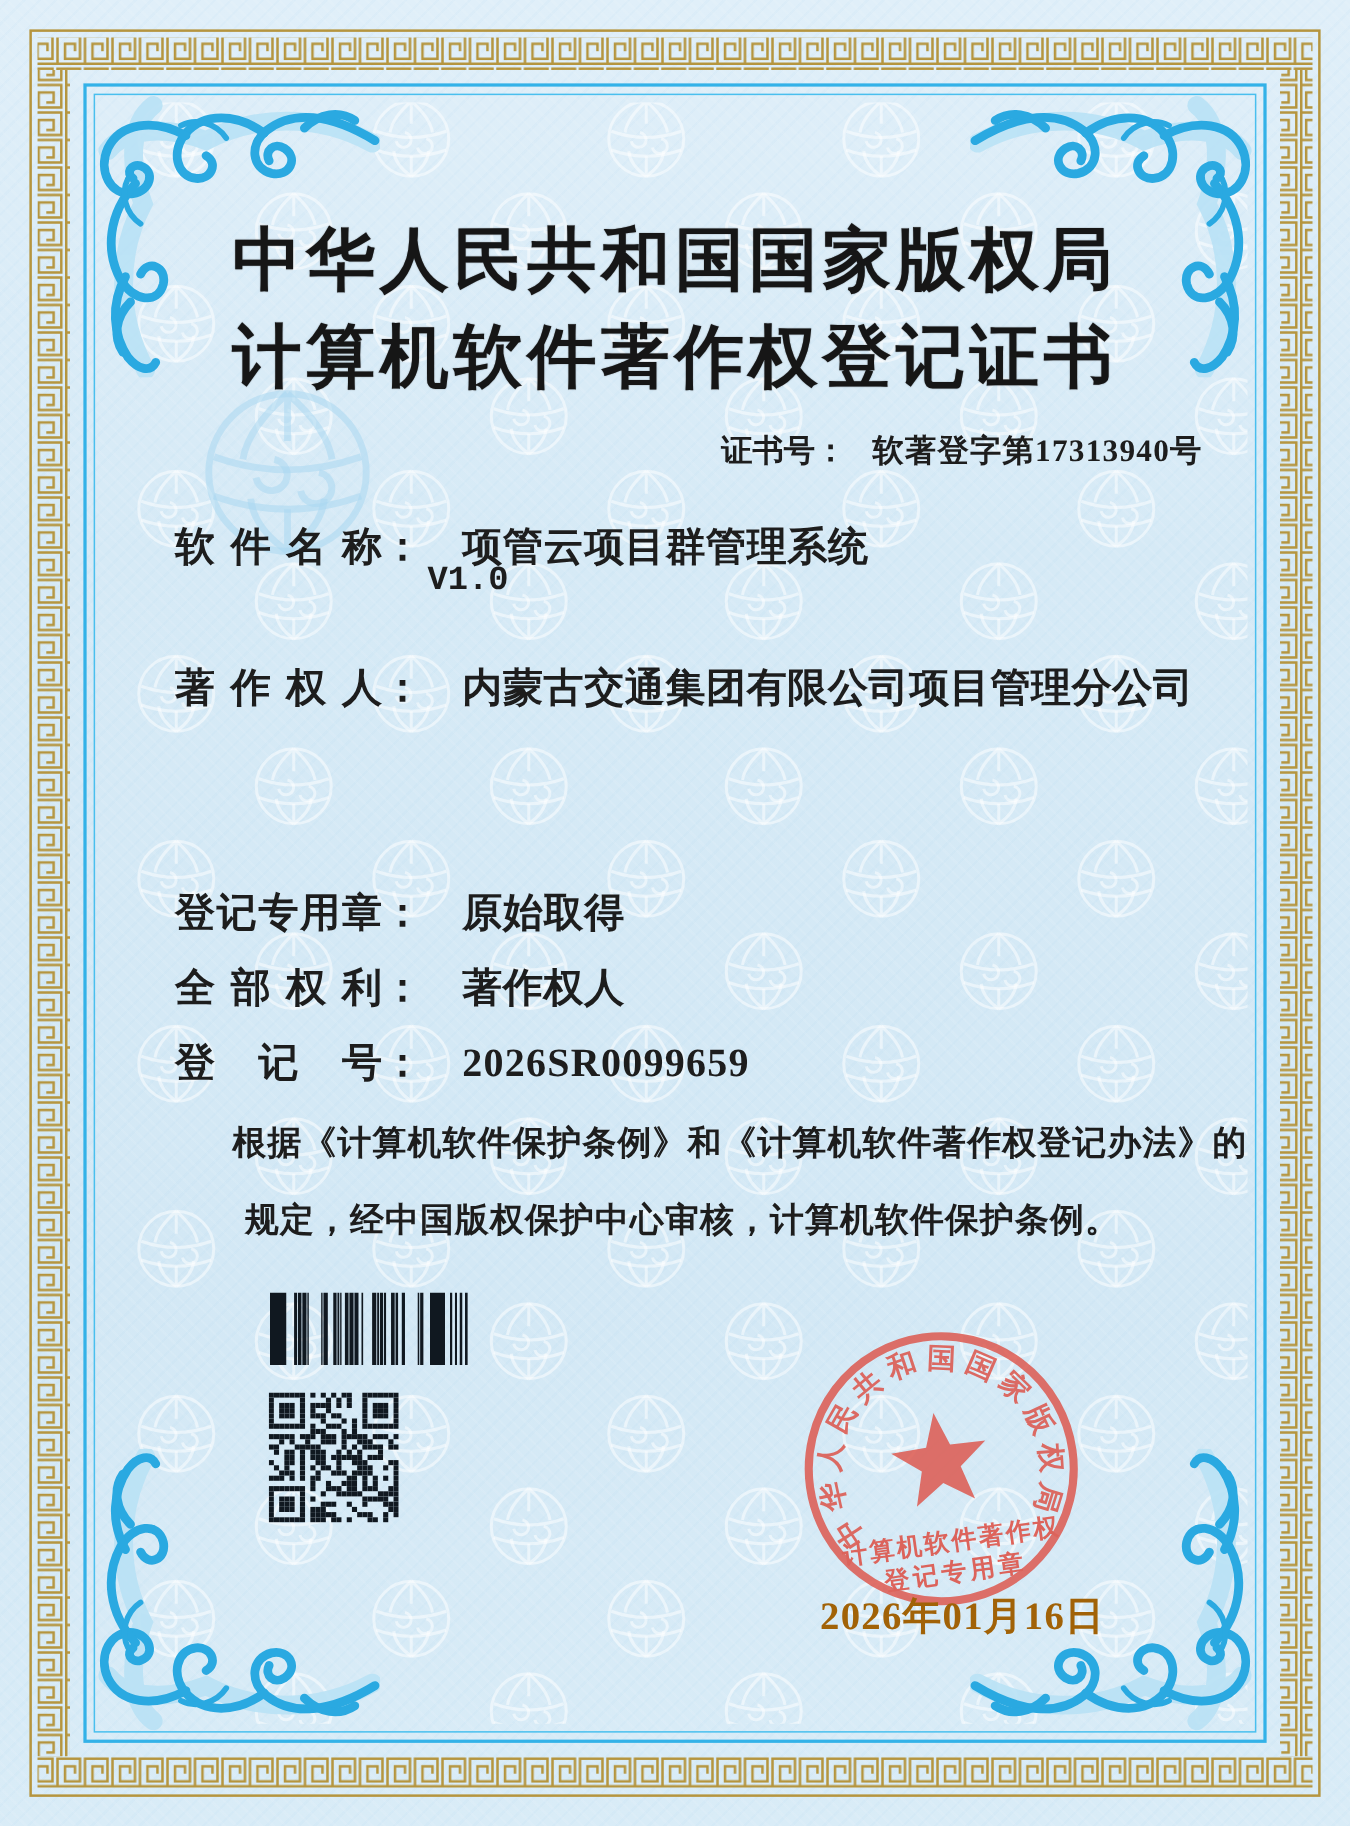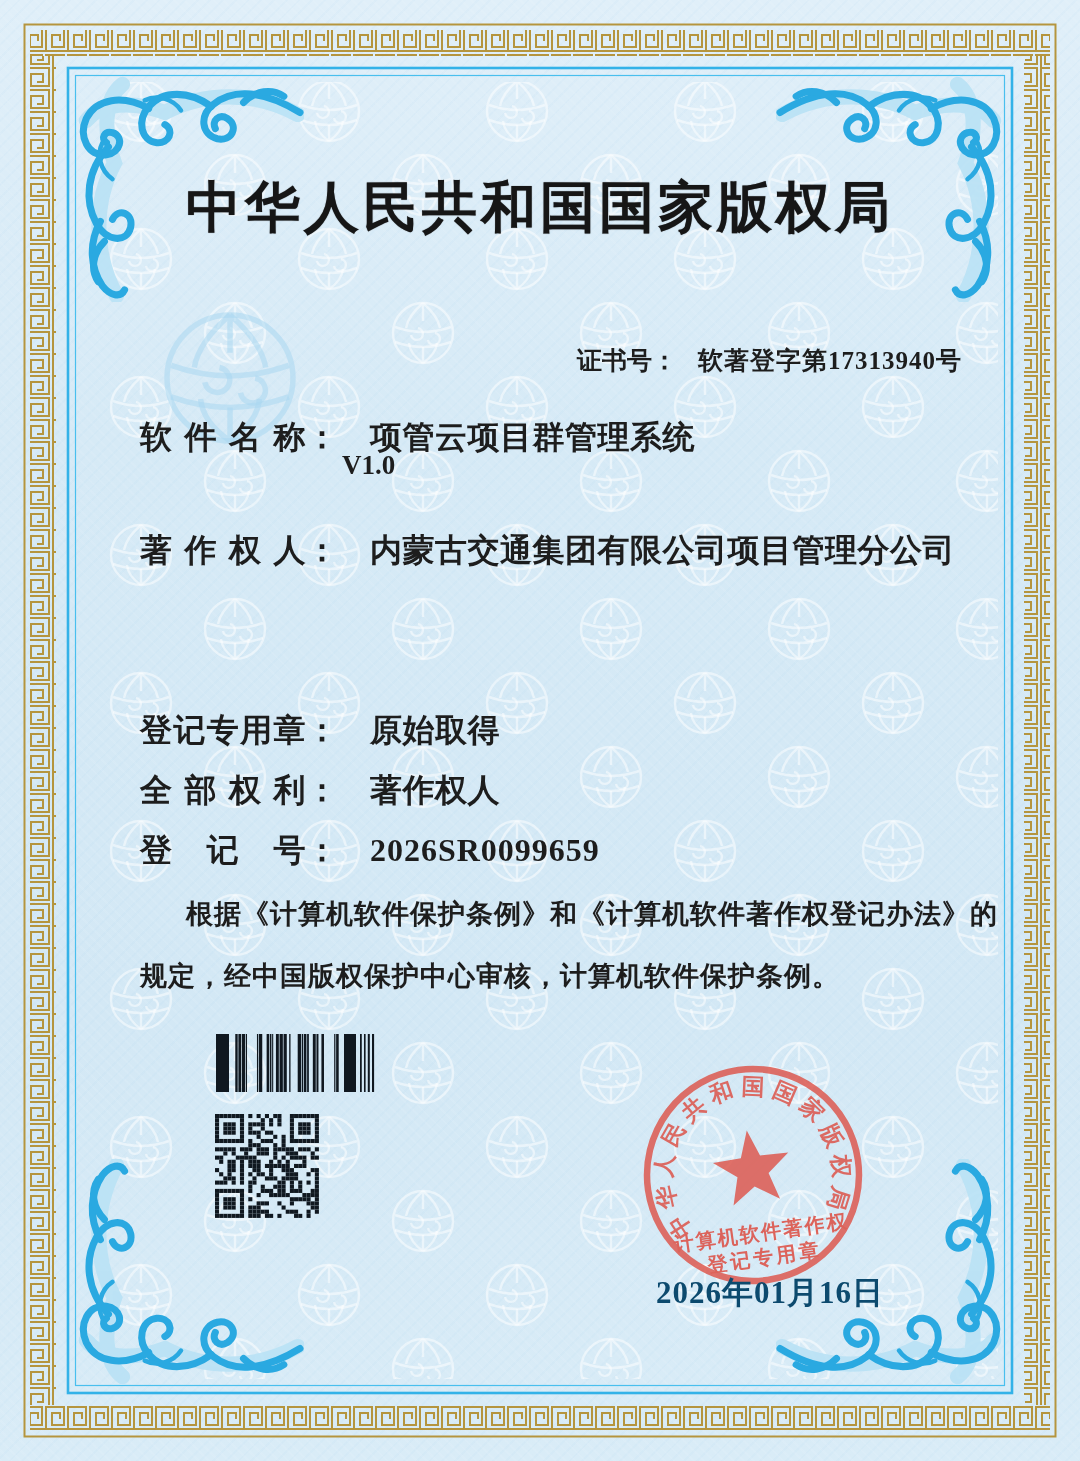--- a/index.html
+++ b/index.html
@@ -34,33 +34,33 @@
   }
   .certno{
     top:344px;right:118px;font-size:25px;font-weight:700;
   }
   .certno .val{font-family:"Liberation Serif", serif;margin-left:14px;letter-spacing:1px;}
   .row{left:140px;font-size:32px;font-weight:700;letter-spacing:.5px;white-space:nowrap;}
   .flabel{display:inline-block;width:166px;text-align:justify;text-align-last:justify;vertical-align:bottom;}
   .colon{display:inline-block;}
   .fvalue{margin-left:22px;}
   .mono{font-family:"Liberation Serif", serif;letter-spacing:1px;}
-  .version{left:342px;top:450px;font-size:27px;font-weight:700;font-family:Liberation Serif, serif;}
-  .statement{left:140px;width:812px;font-size:27px;font-weight:600;letter-spacing:1px;white-space:nowrap;}
+  .version{left:342px;top:450px;font-size:27px;font-weight:700;font-family:Liberation Mono, monospace;}
+  .statement{left:140px;width:812px;font-size:27px;font-weight:600;letter-spacing:1px;white-space:nowrap;text-align:center;}
   #stmt1{top:896px;text-indent:46px;}
   #stmt2{top:958px;}
   #barcode{position:absolute;left:216px;top:1034px;width:160px;height:58px;}
   #qrcode{position:absolute;left:215px;top:1114px;width:104px;height:104px;}
   .sealwrap{
     left:634px;top:1056px;width:238px;height:238px;
     transform:rotate(-8deg);opacity:.88;z-index:4;
   }
   .date{
     left:656px;top:1272px;font-size:31px;font-weight:700;z-index:6;
-    font-family:"Liberation Serif", serif;letter-spacing:1px;color:#0c4a6e;
+    font-family:"Liberation Serif", serif;letter-spacing:1px;color:#a16207;
   }
 </style>
 </head>
 <body>
 
 <svg width="0" height="0" style="position:absolute" aria-hidden="true">
   <defs>
     <pattern id="gk" width="22" height="26" patternUnits="userSpaceOnUse">
       <path d="M0,25 H22 M2,25 V3 H20 V21 H8 V9 H16 V15" fill="none" stroke="#b5953e" stroke-width="2"></path>
     </pattern>
@@ -132,20 +132,21 @@
   </svg>
 <svg class="corner bl">
     <use href="#corner-orn"></use>
   </svg>
 <svg class="corner br">
     <use href="#corner-orn"></use>
   </svg>
 
 <div class="abs title">
   <div>中华人民共和国国家版权局</div>
+  <div>计算机软件著作权登记证书</div>
 </div>
 
 <div class="abs certno">
   <span>证书号：</span>
   <span class="val">软著登字第17313940号</span>
 </div>
 
 <div class="abs row" style="top:416px">
   <span class="flabel">软件名称</span><span class="colon">：</span>
   <span class="fvalue">项管云项目群管理系统</span>

